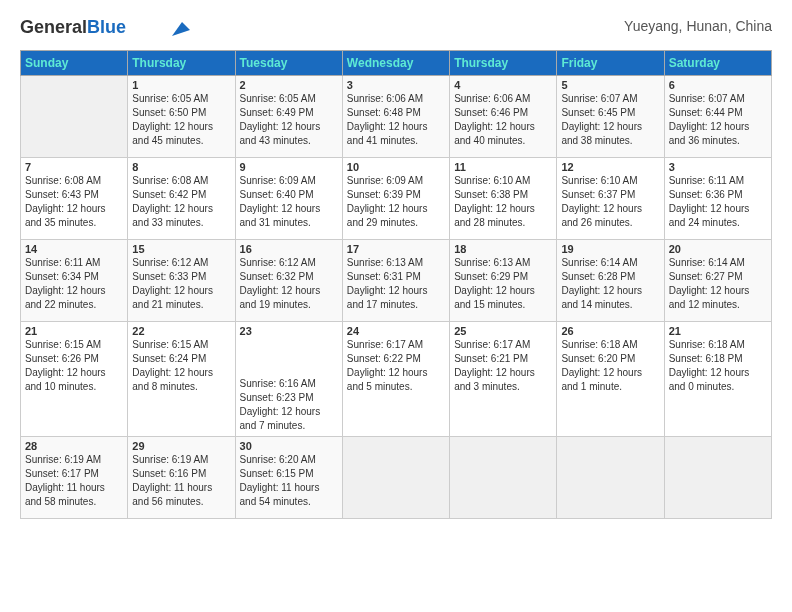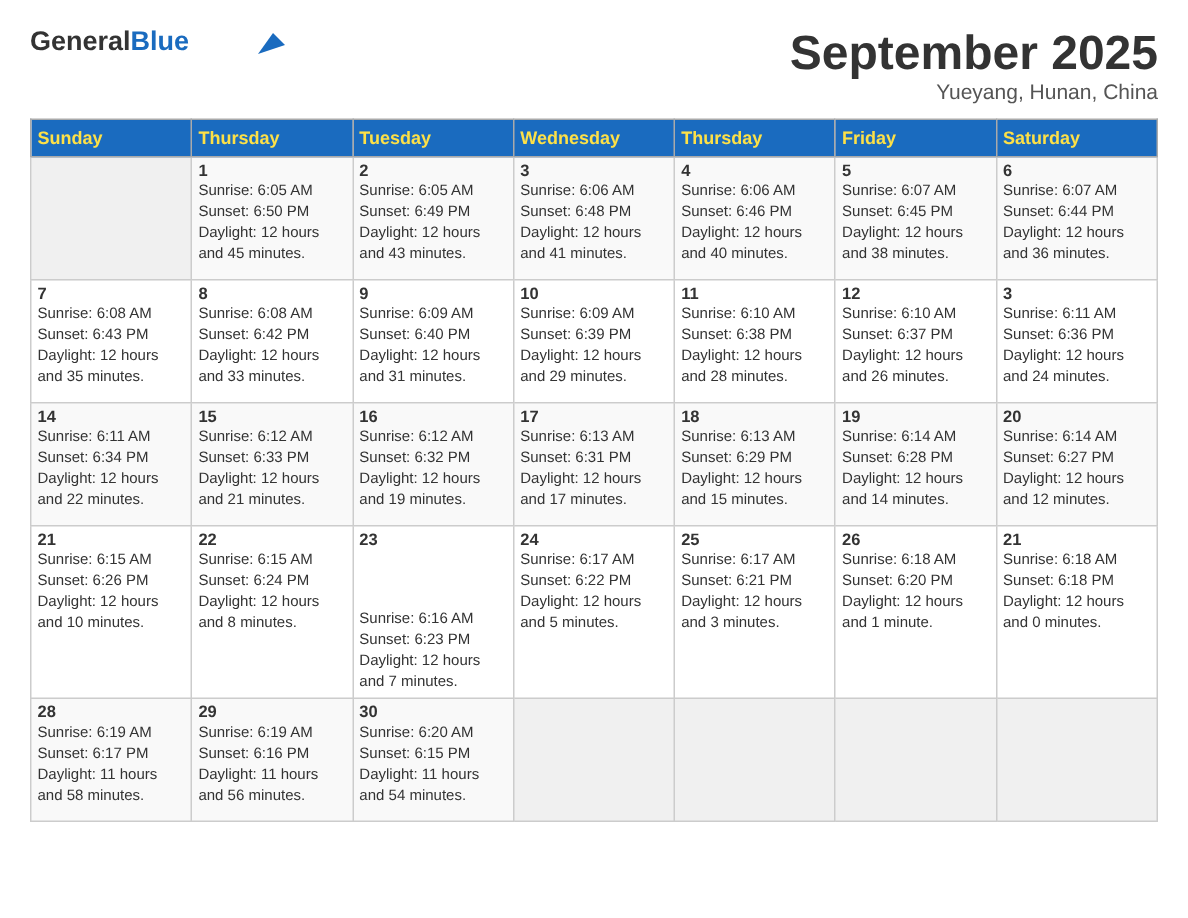--- a/index.html
+++ b/index.html
@@ -51,21 +51,21 @@
       font-size: 14px;
       color: #555;
     }
     table {
       width: 100%;
       border-collapse: collapse;
       table-layout: fixed;
     }
     thead tr th {
       background-color: #1a6bbf;
-      color: #fde047;
+      color: #5eead4;
       font-size: 12px;
       font-weight: bold;
       padding: 5px 4px;
       text-align: left;
       border: 1px solid #aaa;
     }
     tbody tr td {
       border: 1px solid #ccc;
       vertical-align: top;
       padding: 3px 4px;
@@ -104,21 +104,20 @@
           <span class="logo-text">
             <span class="logo-general">General</span><span class="logo-blue">Blue</span>
           </span>
           <svg class="logo-icon" viewBox="0 0 22 22">
             <polygon points="4,18 14,4 22,12" fill="#1a6bbf"></polygon>
           </svg>
         </div>
       </div>
     </div>
     <div class="title-block">
-      <div class="month-title">September 2025</div>
       <div class="subtitle">Yueyang, Hunan, China</div>
     </div>
   </div>
 
   <table>
     <thead>
       <tr>
 
       <th>Sunday</th>
           <th>Thursday</th>

